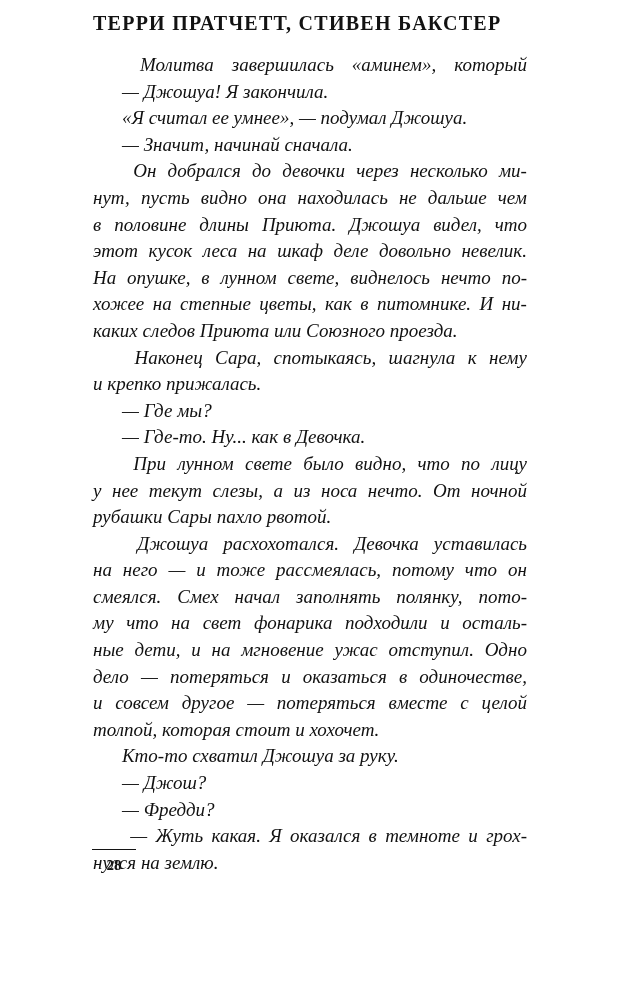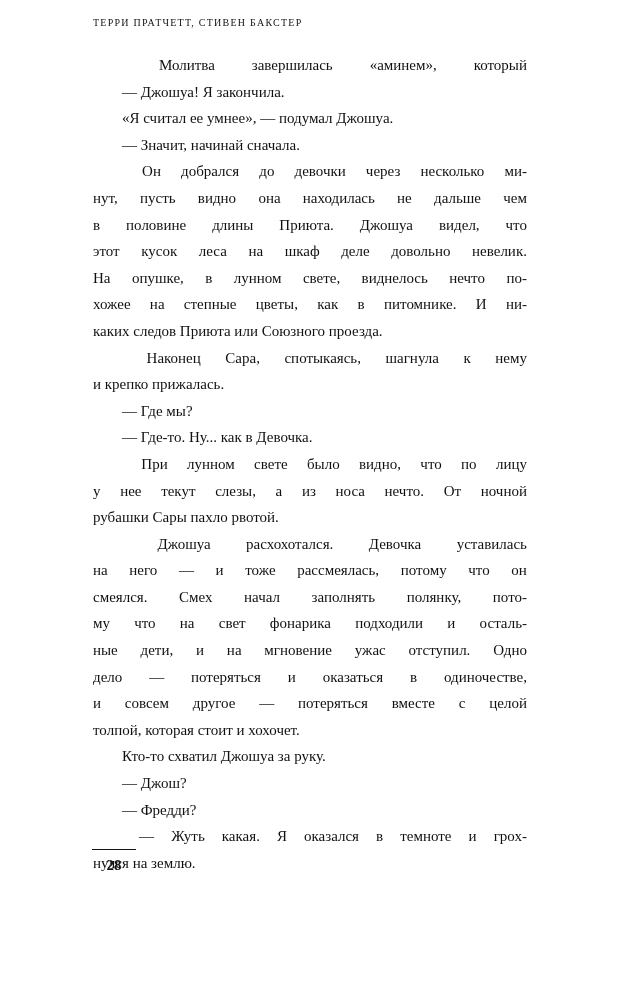--- a/index.html
+++ b/index.html
@@ -25,48 +25,49 @@
     width: 621px;
     height: 1000px;
     background: #ffffff;
   }
 
   .running-head {
     position: absolute;
     left: 93px;
     top: 14px;
     width: 440px;
-    font-size: 10px;
+    font-size: 20px;
     line-height: 18px;
-    font-weight: 400;
+    font-weight: 700;
     letter-spacing: 1.25px;
     text-transform: uppercase;
     color: #121212;
     white-space: nowrap;
   }
 
   .text-column {
     position: absolute;
     left: 93px;
     top: 52px;
     width: 434px;
   }
 
   .para {
     margin: 0;
     padding: 0;
   }
 
   
   .line {
-    font-size: 15px;
+    font-size: 19px;
     line-height: 26.6px;
     color: #111111;
     white-space: nowrap;
     letter-spacing: 0px;
+    font-style: italic;
   }
 
   
   .line.just {
     display: flex;
     justify-content: space-between;
     width: 434px;
     white-space: normal;
   }
   .line.just > span {

